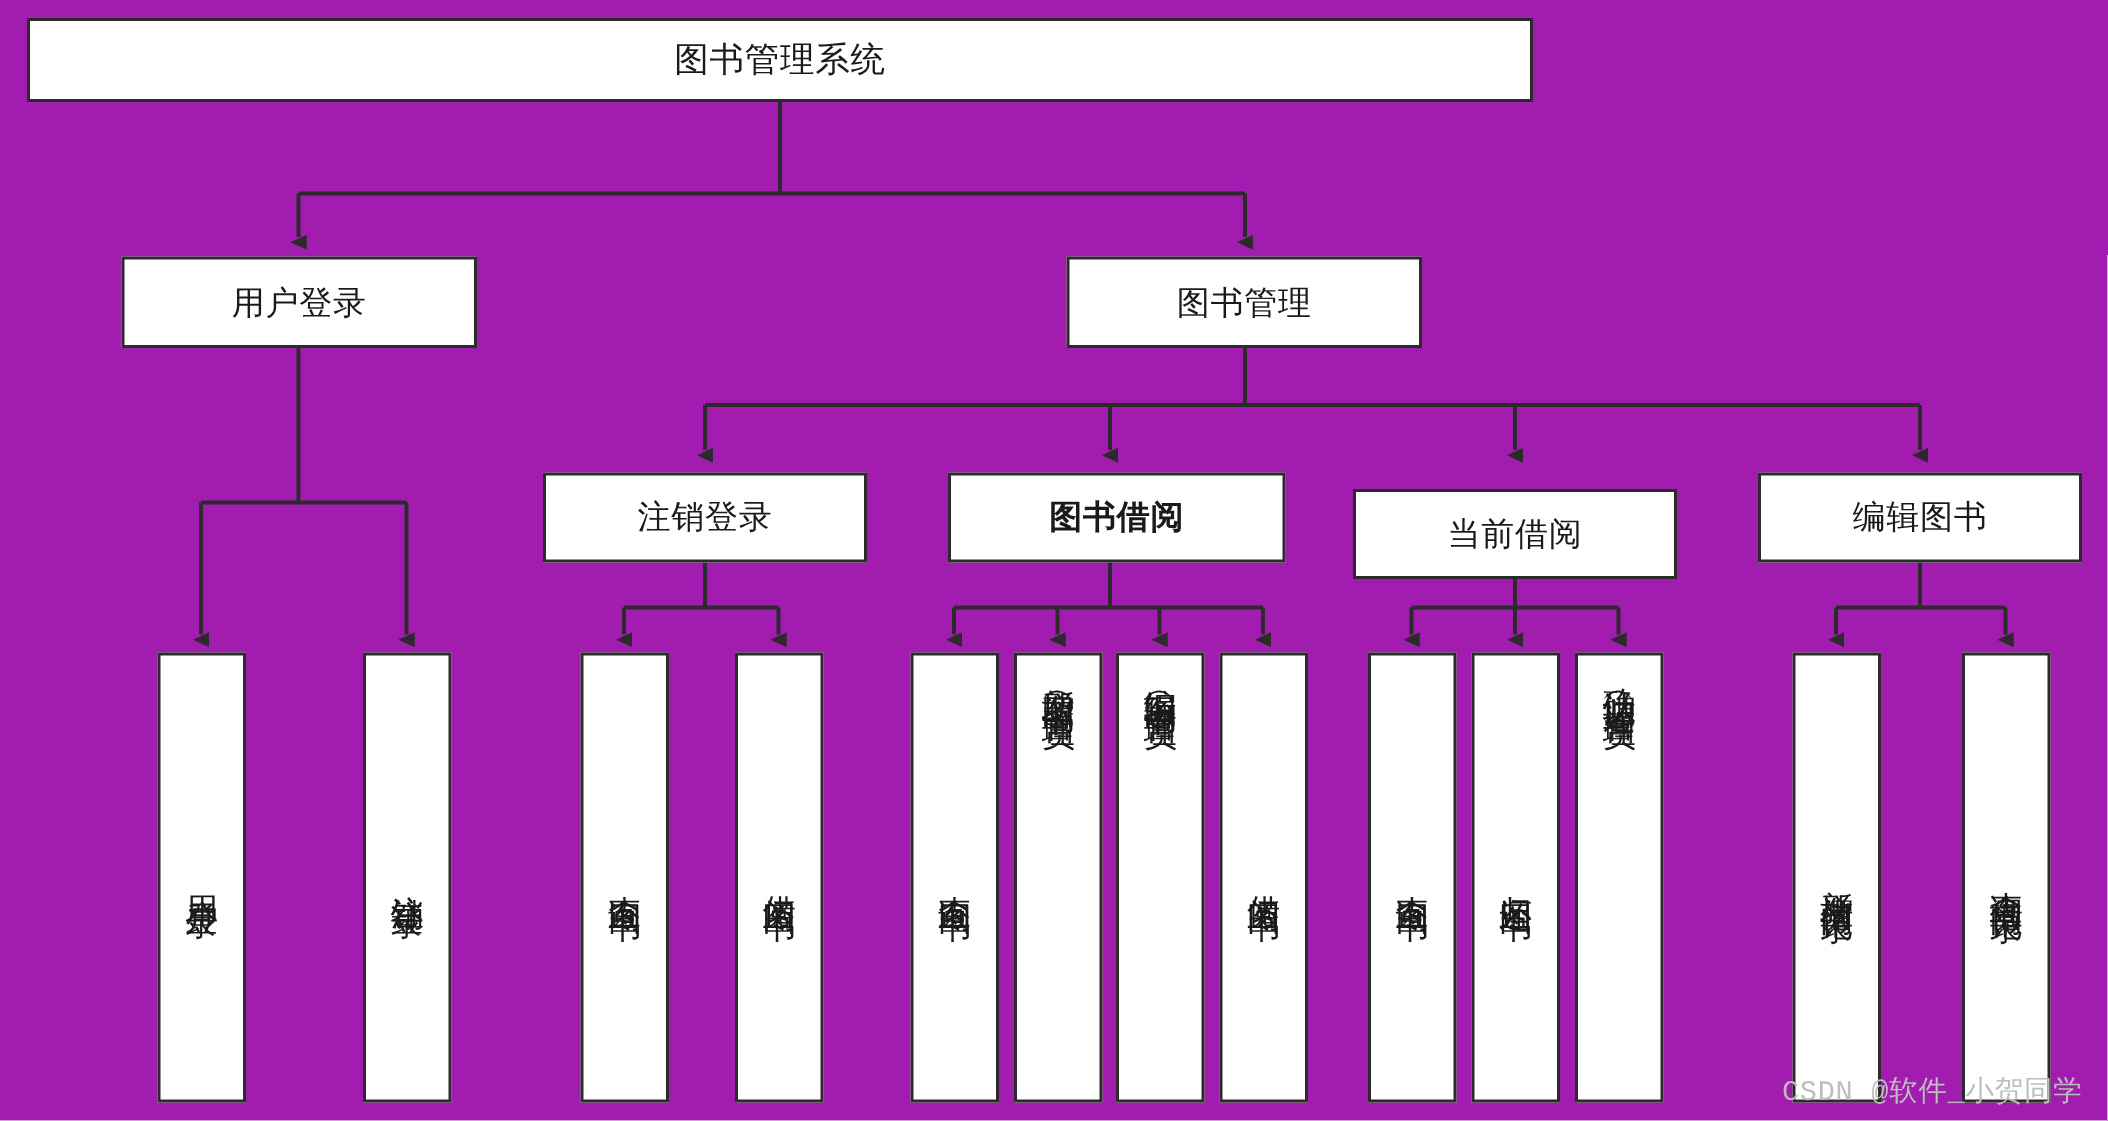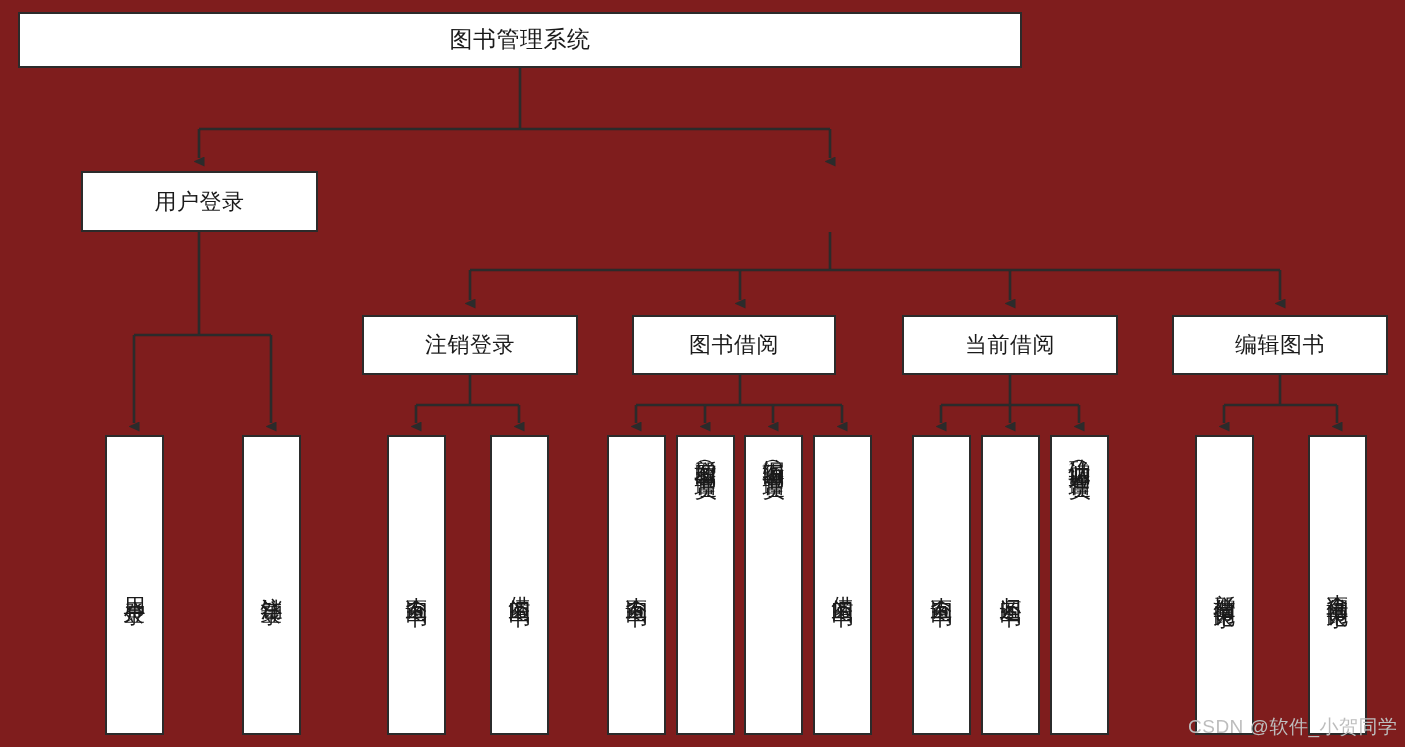--- a/index.html
+++ b/index.html
@@ -8,21 +8,21 @@
     background: #ffffff;
   }
   body {
     font-family: "Liberation Sans", "DejaVu Sans", sans-serif;
     color: #1a1a1a;
   }
   #canvas {
     position: relative;
     width: 1405px;
     height: 747px;
-    background: #7f1d1d;
+    background: #a21caf;
     overflow: hidden;
   }
   svg#wires {
     position: absolute;
     left: 0;
     top: 0;
     width: 1405px;
     height: 747px;
     pointer-events: none;
   }
@@ -66,20 +66,21 @@
     padding-top: 0;
   }
   .watermark {
     position: absolute;
     left: 1188px;
     top: 714px;
     font-size: 19px;
     color: #bdbdbd;
     white-space: nowrap;
     letter-spacing: 0.5px;
+    font-family: Liberation Mono, monospace;
   }
 </style>
 </head>
 <body>
 
 <div id="canvas">
 
   <svg id="wires" viewBox="0 0 1405 747">
     <defs>
       <marker id="arrow" markerWidth="10" markerHeight="11" refX="1.5" refY="5.5" orient="auto" markerUnits="userSpaceOnUse">
@@ -130,28 +131,31 @@
     </g>
   </svg>
 
   <div class="node node-root" style="left:18px; top:12px; width:1004px; height:56px;">
     <span class="lbl">图书管理系统</span>
   </div>
 
   <div class="node node-l2" style="left:81px; top:171px; width:237px; height:61px;">
     <span class="lbl">用户登录</span>
   </div>
+  <div class="node node-l2" style="left:711px; top:171px; width:237px; height:61px;">
+    <span class="lbl">图书管理</span>
+  </div>
 
   <div class="node node-l3" style="left:362px; top:315px; width:216px; height:60px;">
     <span class="lbl">注销登录</span>
   </div>
-  <div class="node node-l3" style="left:632px; top:315px; width:204px; height:60px;">
+  <div class="node node-l3" style="left:632px; top:315px; width:225px; height:60px;font-weight:bold;">
     <span class="lbl">图书借阅</span>
   </div>
-  <div class="node node-l3" style="left:902px; top:315px; width:216px; height:60px;">
+  <div class="node node-l3" style="left:902px; top:326px; width:216px; height:60px;">
     <span class="lbl">当前借阅</span>
   </div>
   <div class="node node-l3" style="left:1172px; top:315px; width:216px; height:60px;">
     <span class="lbl">编辑图书</span>
   </div>
 
   <div class="node node-leaf center-v" style="left:105px; top:435px; width:59px; height:300px;">
     <span class="lbl">用户登录</span>
   </div>
   <div class="node node-leaf center-v" style="left:242px; top:435px; width:59px; height:300px;">

